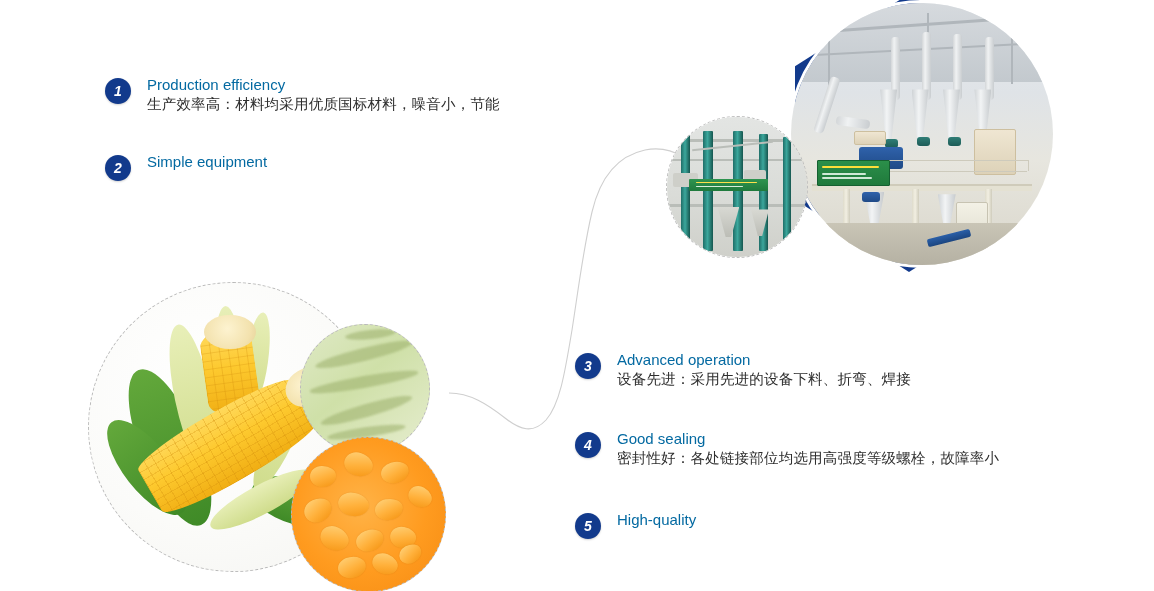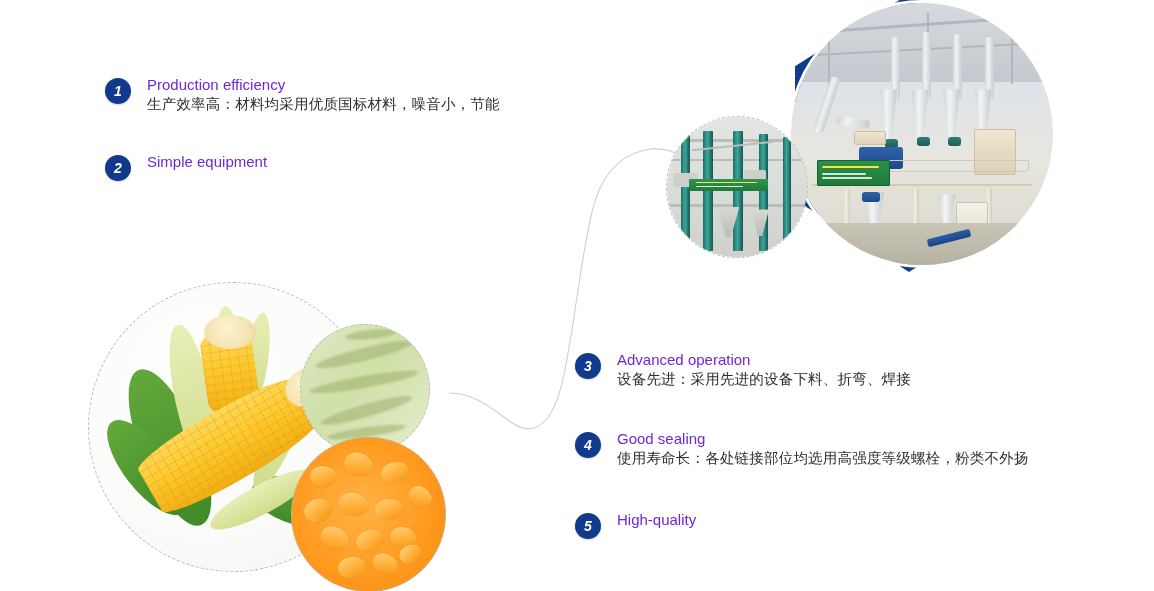--- a/index.html
+++ b/index.html
@@ -40,21 +40,21 @@
     line-height: 26px;
     text-align: center;
     letter-spacing: 0;
     box-shadow: 0 1px 2px rgba(0,0,0,0.18);
   }
   .feature-text {
     margin-left: 16px;
     margin-top: -3px;
   }
   .feature-title {
-    color: #6d28d9;
+    color: #0369a1;
     font-size: 15px;
     line-height: 19px;
     font-weight: 400;
     white-space: nowrap;
   }
   .feature-desc {
     color: #2e2e2e;
     font-size: 14.5px;
     line-height: 21px;
     font-weight: 400;
@@ -449,21 +449,21 @@
     <div class="feature-text">
       <div class="feature-title">Advanced operation</div>
       <div class="feature-desc">设备先进：采用先进的设备下料、折弯、焊接</div>
     </div>
   </div>
 
   <div class="feature-item" id="feature-4">
     <div class="badge">4</div>
     <div class="feature-text">
       <div class="feature-title">Good sealing</div>
-      <div class="feature-desc">使用寿命长：各处链接部位均选用高强度等级螺栓，粉类不外扬</div>
+      <div class="feature-desc">密封性好：各处链接部位均选用高强度等级螺栓，故障率小</div>
     </div>
   </div>
 
   <div class="feature-item" id="feature-5">
     <div class="badge">5</div>
     <div class="feature-text">
       <div class="feature-title">High-quality</div>
     </div>
   </div>
 

